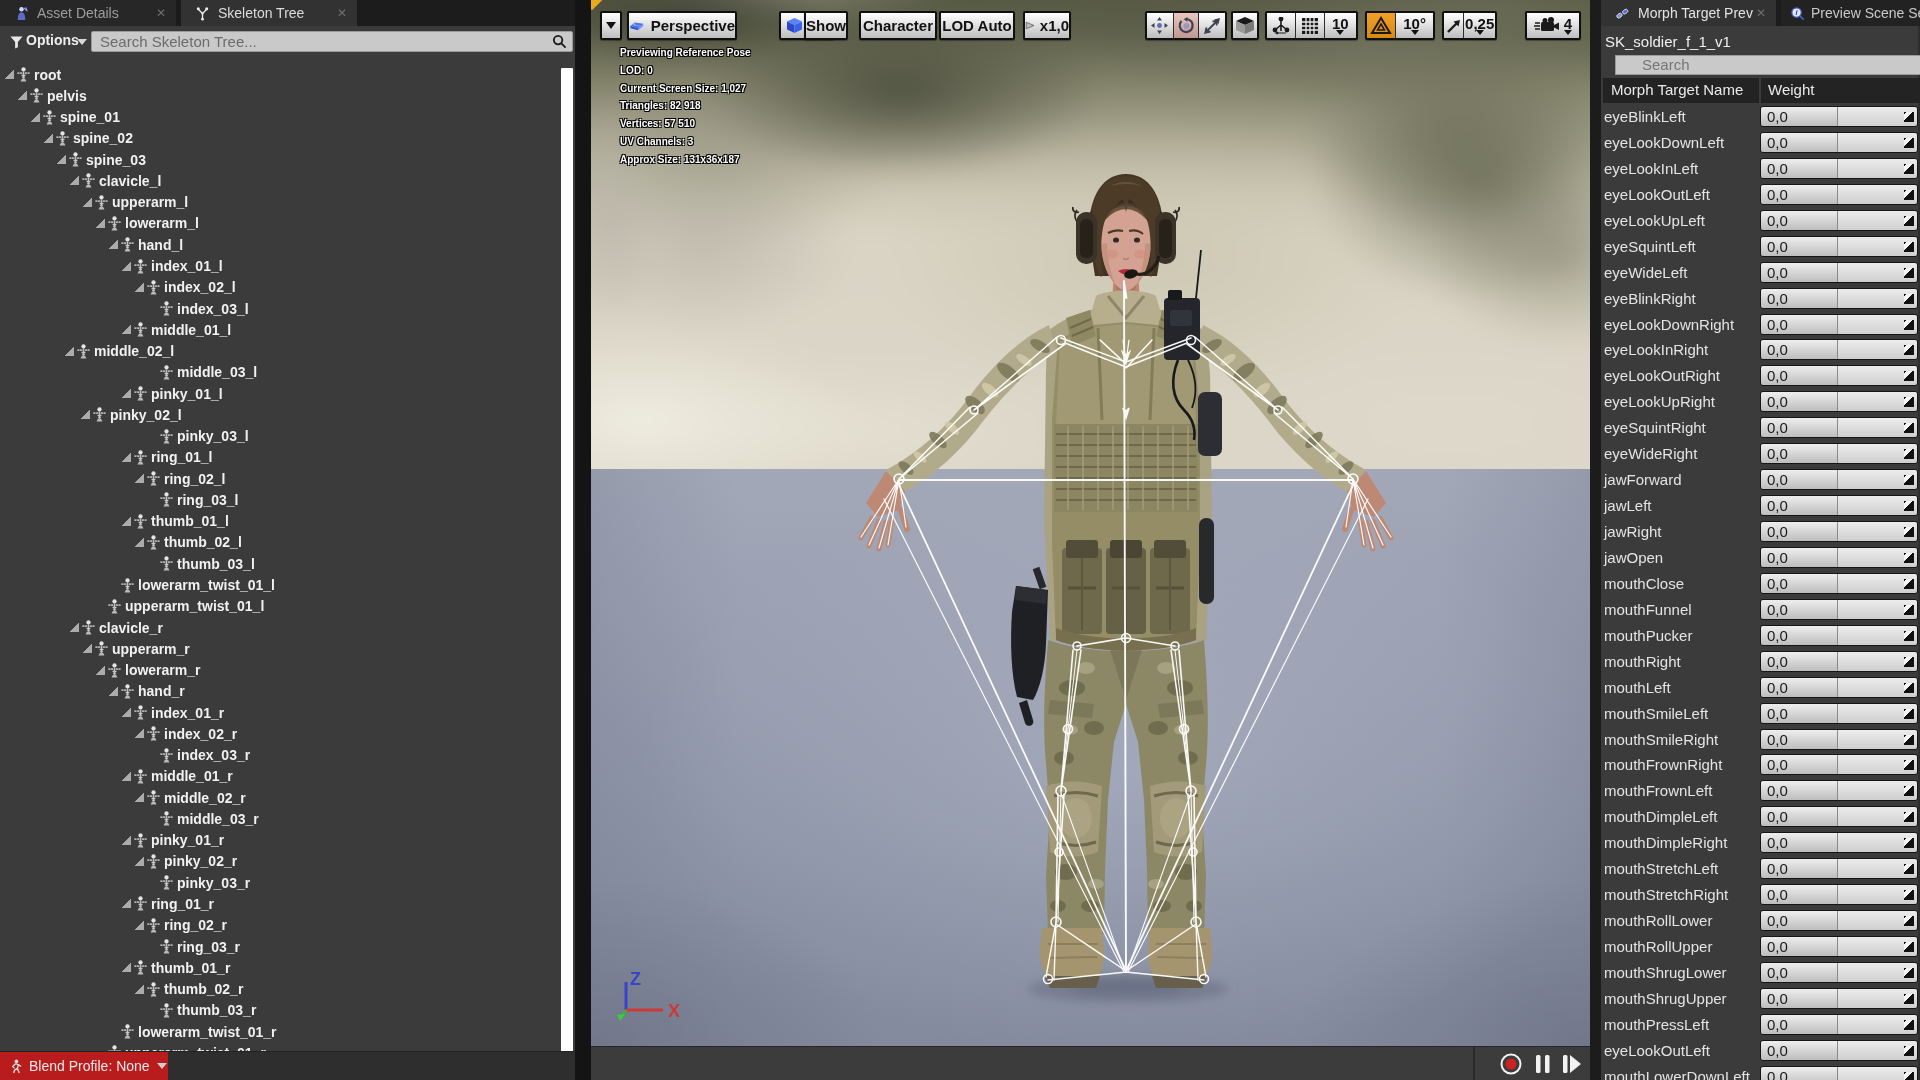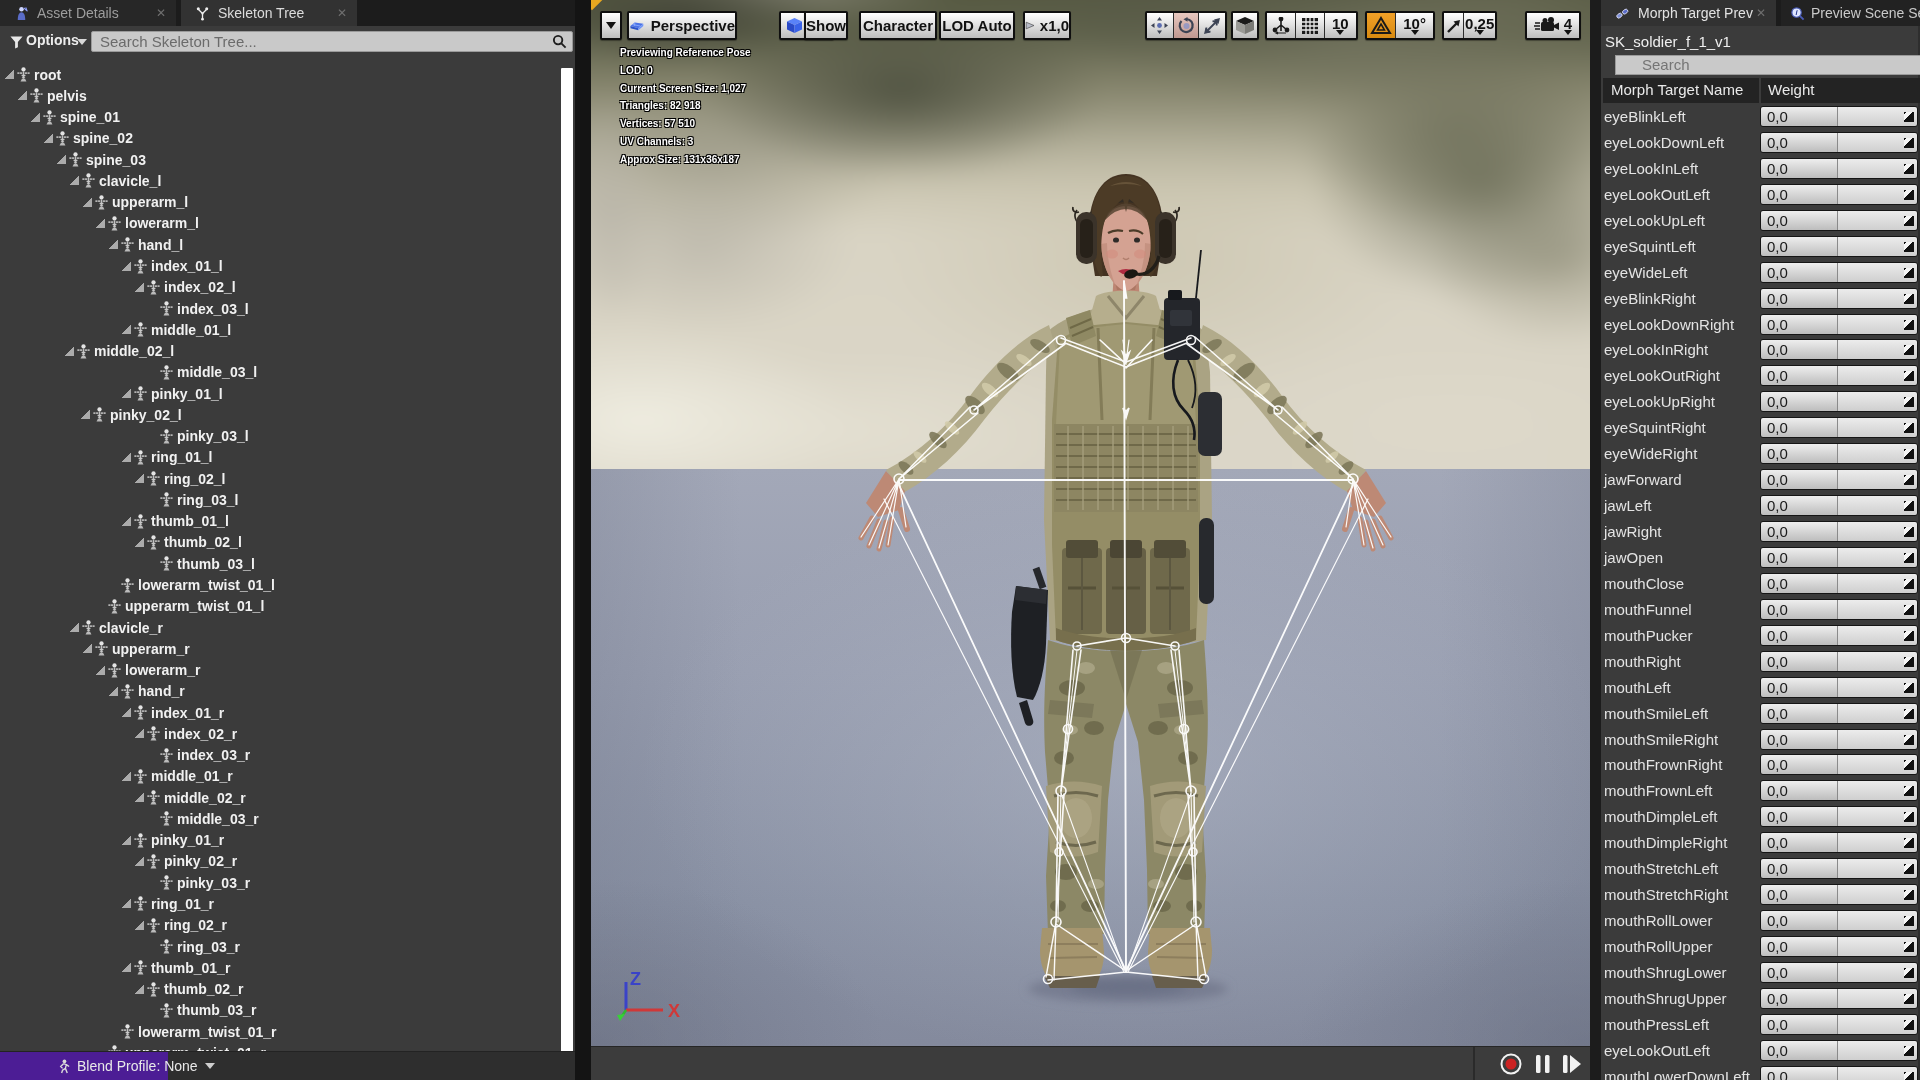--- a/index.html
+++ b/index.html
@@ -25,22 +25,22 @@
 #treewrap { position:absolute; left:0; top:64px; width:556px; height:987px; overflow:hidden; }
 .trow { height:21.28px; display:flex; align-items:center; }
 .tri { width:9px; height:9px; margin-right:3px; flex:none;
   background:linear-gradient(315deg,#ababab 50%,transparent 50.5%); }
 .ntri { width:9px; height:9px; margin-right:3px; flex:none; }
 .bicon { width:13px; height:15px; flex:none; margin-right:4px; }
 .tname { color:#f1f1f1; font-weight:bold; font-size:14px; white-space:nowrap; }
 #lscroll { position:absolute; left:561px; top:68px; width:12px; height:1012px; background:#ffffff; border-radius:1px; }
 #blendbar { position:absolute; left:0; top:1051px; width:575px; height:29px; background:#2e2e2e;
   border-top:1px solid #232323; }
-#blendbox { position:absolute; left:0; top:0; width:168px; height:28px; background:#4c1d95;
-  display:flex; align-items:center; color:#e8e8e8; font-size:14px; white-space:nowrap;padding-left:48px; }
+#blendbox { position:absolute; left:0; top:0; width:168px; height:28px; background:#b91c1c;
+  display:flex; align-items:center; color:#e8e8e8; font-size:14px; white-space:nowrap; }
 #blendbox svg { margin:0 6px 0 8px; flex:none; }
 .barr { width:0; height:0; border-left:5px solid transparent; border-right:5px solid transparent;
   border-top:6px solid #cfcfcf; margin-left:7px; }
 
 
 #vsep { position:absolute; left:575px; top:0; width:16px; height:1080px; background:#141414; }
 #vp { position:absolute; left:591px; top:0; width:999px; height:1046px; overflow:hidden; background:#d8d3c5; }
 #vpbg { position:absolute; left:-40px; top:-40px; width:1079px; height:549px; filter:blur(12px); }
 #floor { position:absolute; left:0; top:469px; width:999px; height:577px;
   background:radial-gradient(ellipse 700px 420px at 540px 300px, rgba(178,184,199,0.5) 0%, rgba(178,184,199,0) 70%),

